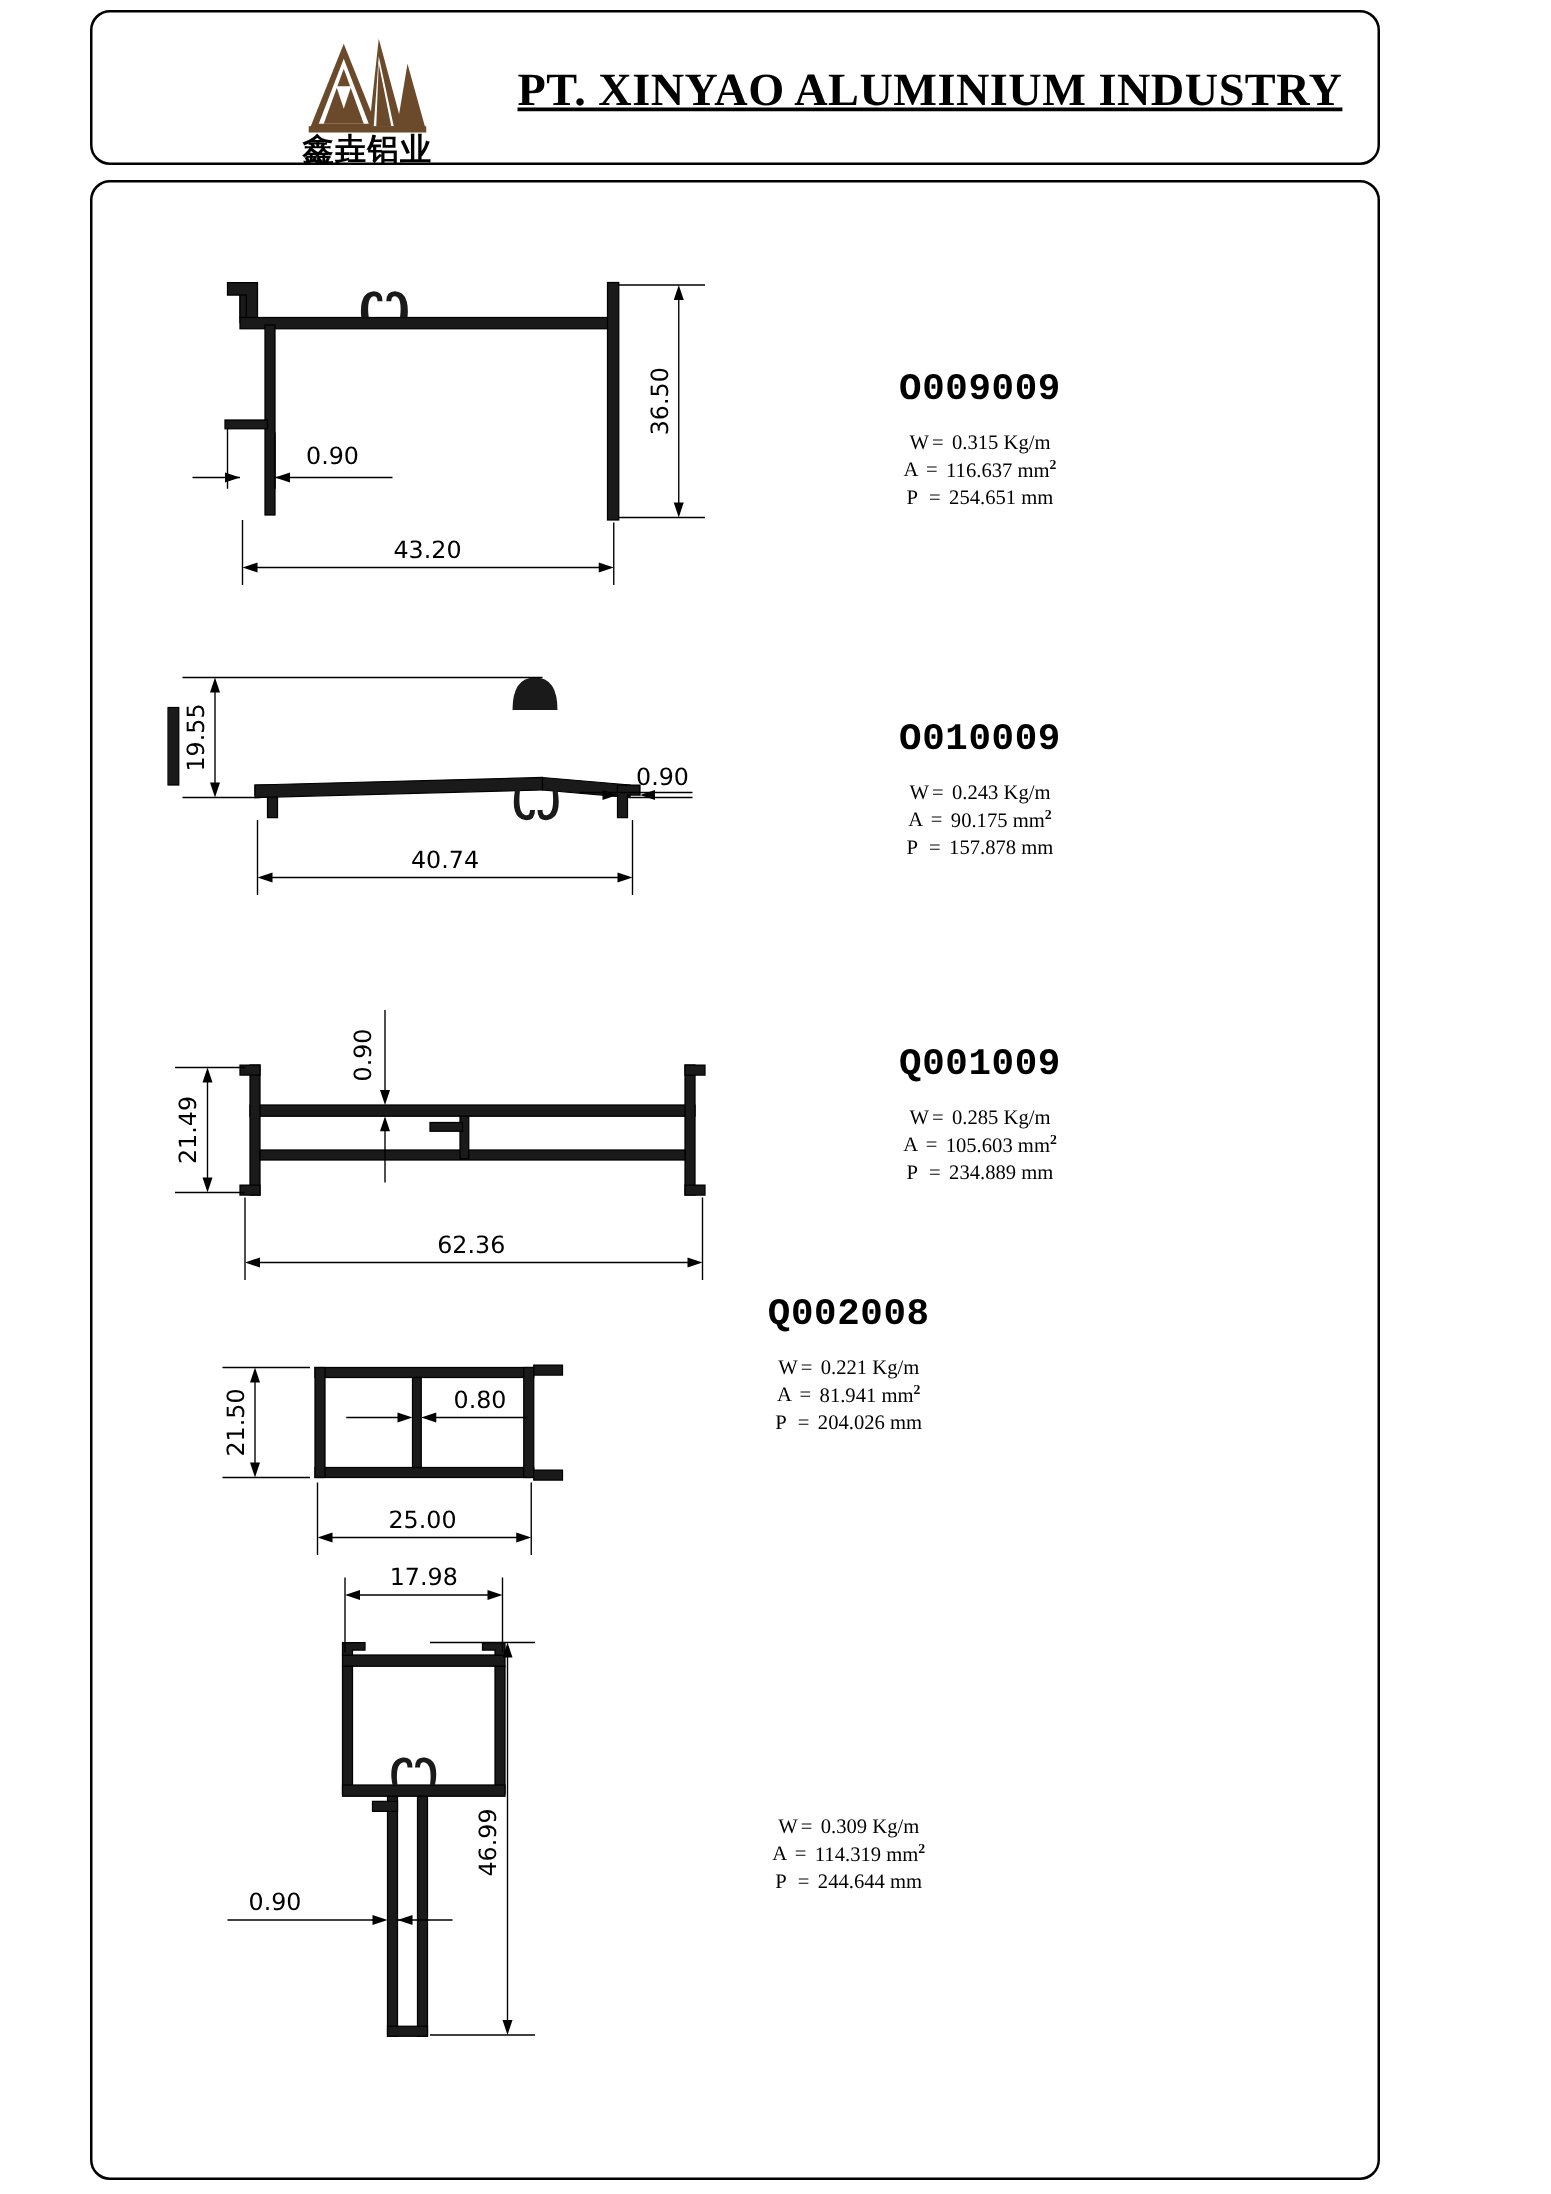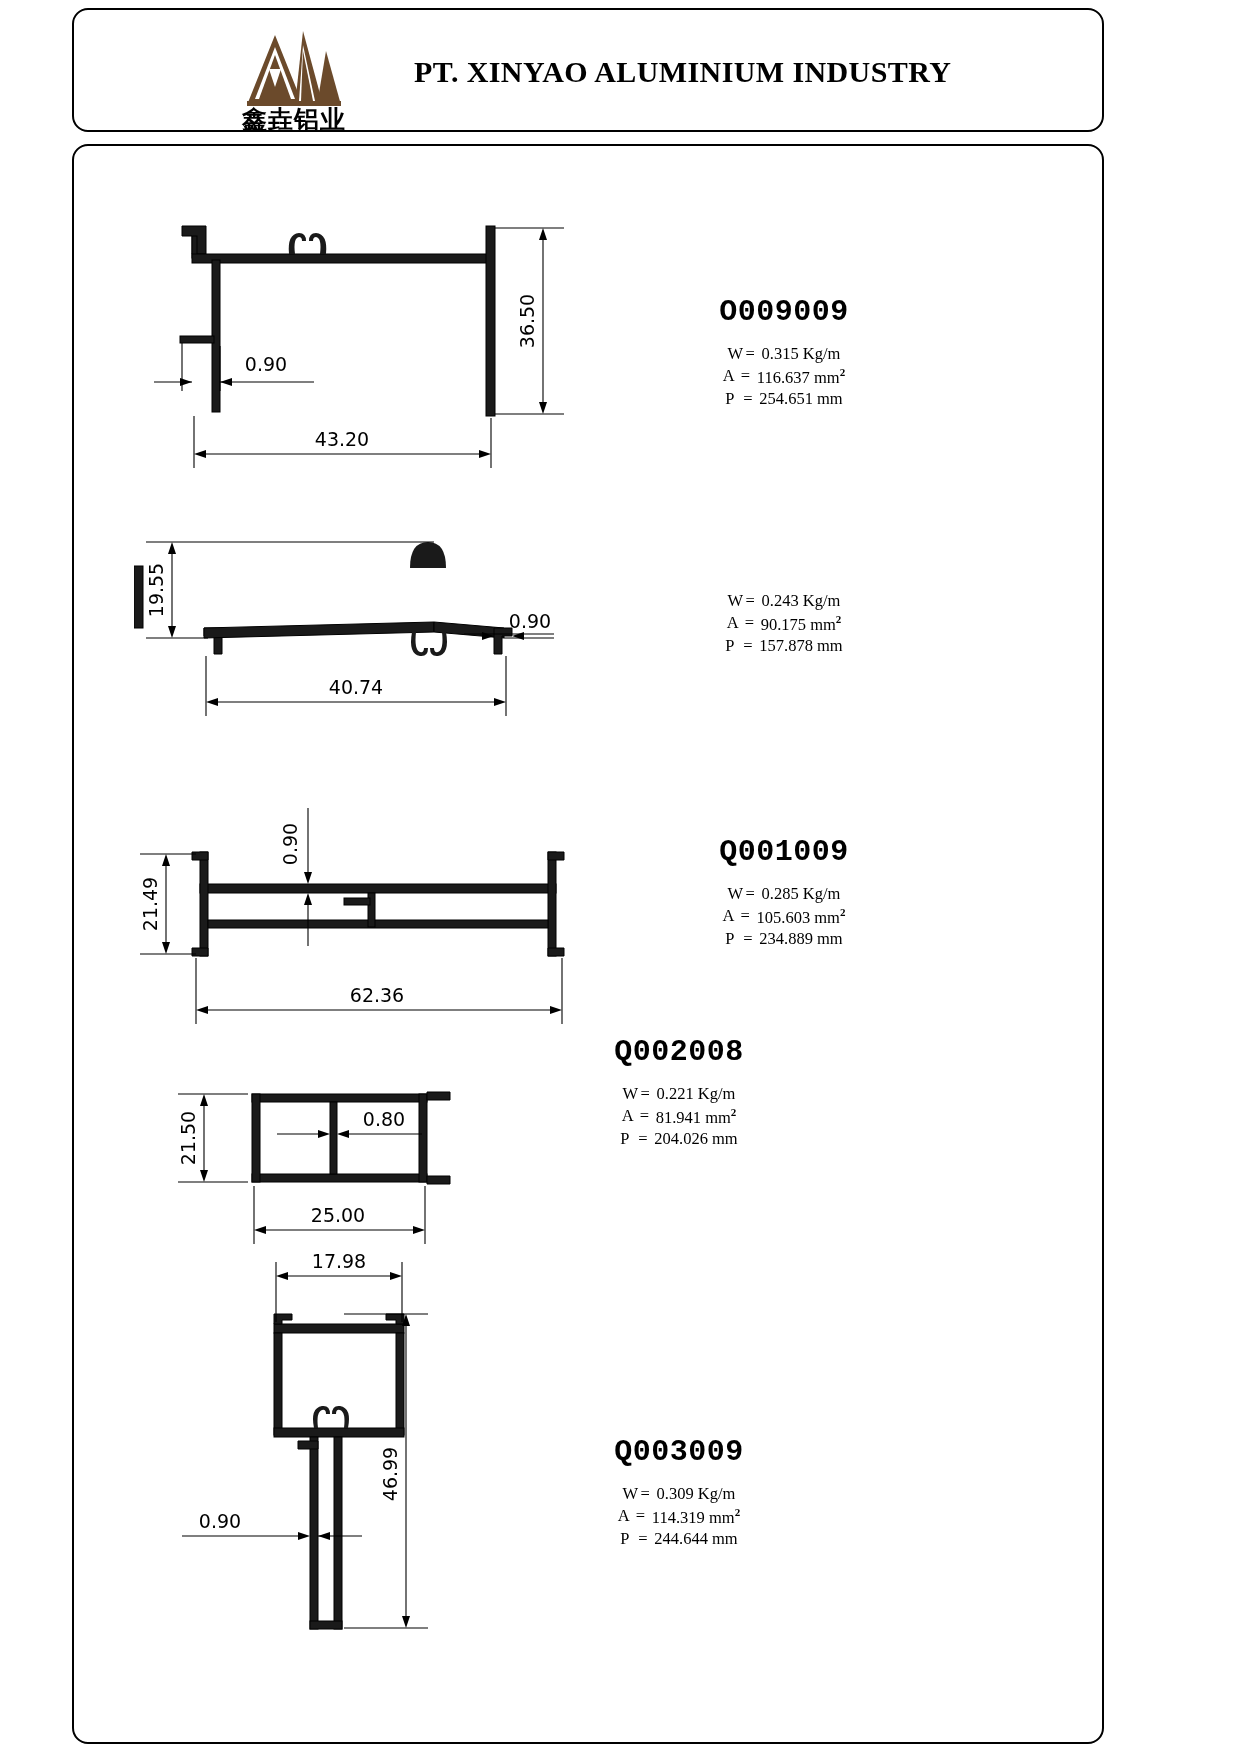--- a/index.html
+++ b/index.html
@@ -24,22 +24,23 @@
   .logo-mark{width:130px;height:78px;display:block;}
   .logo-cn{
     font-family:"DejaVu Sans", sans-serif;
     font-size:25px;font-weight:700;letter-spacing:1px;color:#000;
     margin-top:-2px;line-height:1;
   }
   .company-title{
     position:absolute;left:340px;top:0;height:124px;
     display:flex;align-items:center;
     font-family:"Liberation Serif", serif;
-    font-size:30px;font-weight:700;letter-spacing:0.4px;
+    font-size:37px;font-weight:700;letter-spacing:0.4px;
     white-space:nowrap;
+    text-decoration:underline;
   }
 
   
   .body-frame{
     position:absolute;left:72px;top:144px;width:1032px;height:1600px;
     border:2.5px solid #000;border-radius:16px;box-sizing:border-box;
     overflow:hidden;
   }
 
   
@@ -212,20 +213,21 @@
             <line x1="372" y1="150" x2="372" y2="210"></line>
             <line x1="78" y1="196" x2="366" y2="196"></line>
           </g>
           <polygon points="72,196 84,192 84,200" fill="#000"></polygon>
           <polygon points="372,196 360,192 360,200" fill="#000"></polygon>
           <text class="dimtxt" x="222" y="188" text-anchor="middle">40.74</text>
         </svg>
       </div>
 
       <div class="spec-col" style="left:540px;top:70px;width:340px">
+        <div class="spec-code">O010009</div>
         <div class="spec-lines">
           <div class="spec-line">
             <span class="sl-k">W</span>
             <span class="sl-eq">=</span>
             <span class="sl-v"><span>0.243</span>&nbsp;<span>Kg/m</span></span>
           </div>
           <div class="spec-line">
             <span class="sl-k">A</span>
             <span class="sl-eq">=</span>
             <span class="sl-v"><span>90.175</span>&nbsp;<span>mm</span><span class="sup">2</span></span>
@@ -429,21 +431,20 @@
             <line x1="60" y1="300" x2="182" y2="300"></line>
             <line x1="196" y1="300" x2="240" y2="300"></line>
           </g>
           <polygon points="188,300 176,296 176,304" fill="#000"></polygon>
           <polygon points="196,300 208,296 208,304" fill="#000"></polygon>
           <text class="dimtxt" x="98" y="292" text-anchor="middle">0.90</text>
         </svg>
       </div>
 
       <div class="spec-col" style="left:435px;top:200px;width:340px">
-        <div class="spec-code">Q003009</div>
         <div class="spec-lines">
           <div class="spec-line">
             <span class="sl-k">W</span>
             <span class="sl-eq">=</span>
             <span class="sl-v"><span>0.309</span>&nbsp;<span>Kg/m</span></span>
           </div>
           <div class="spec-line">
             <span class="sl-k">A</span>
             <span class="sl-eq">=</span>
             <span class="sl-v"><span>114.319</span>&nbsp;<span>mm</span><span class="sup">2</span></span>

